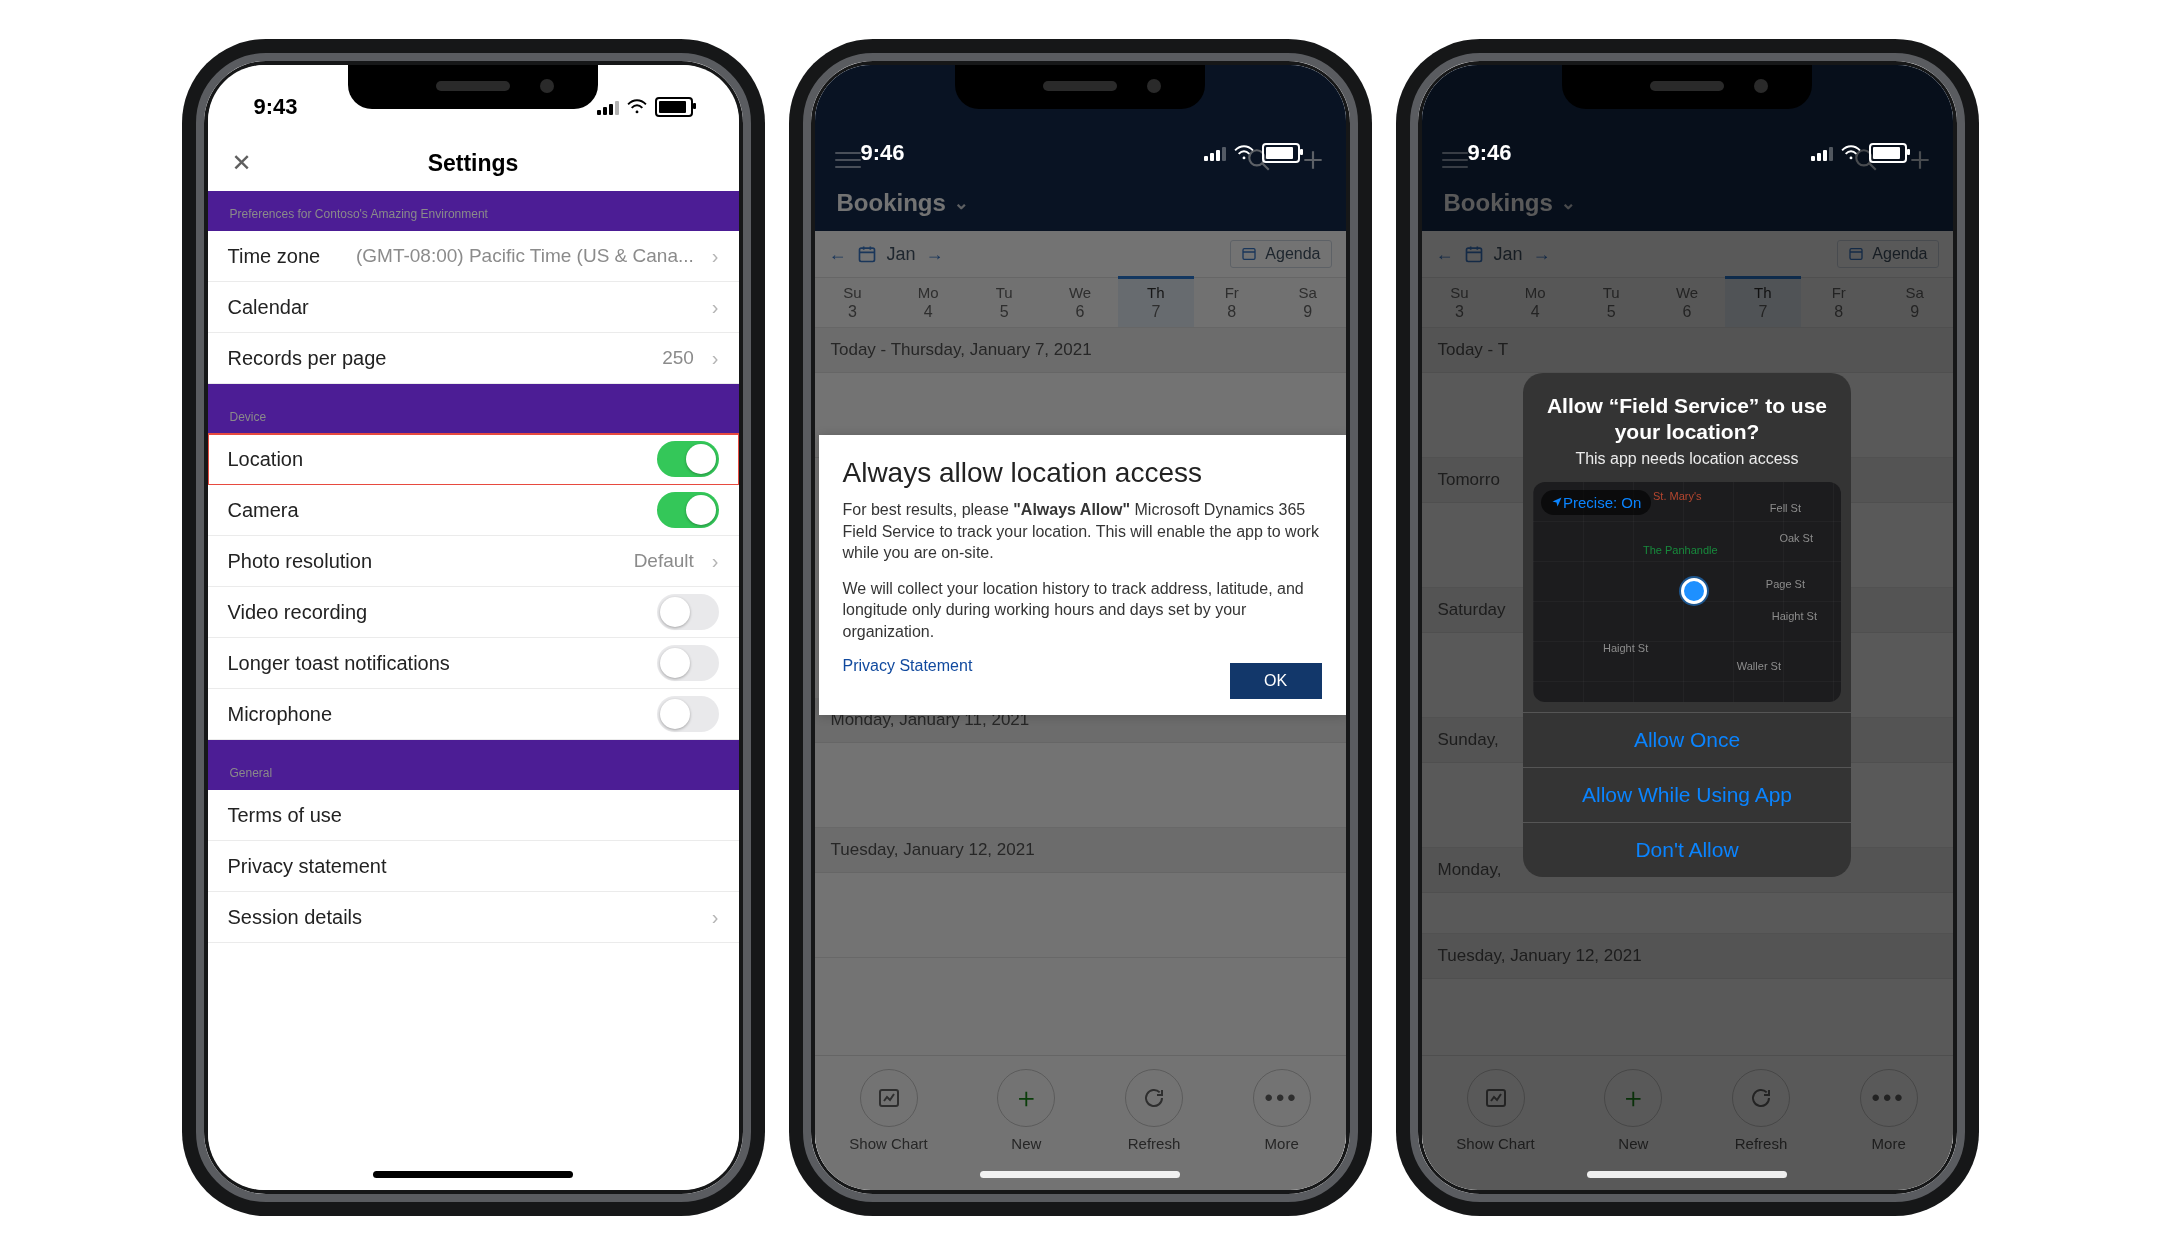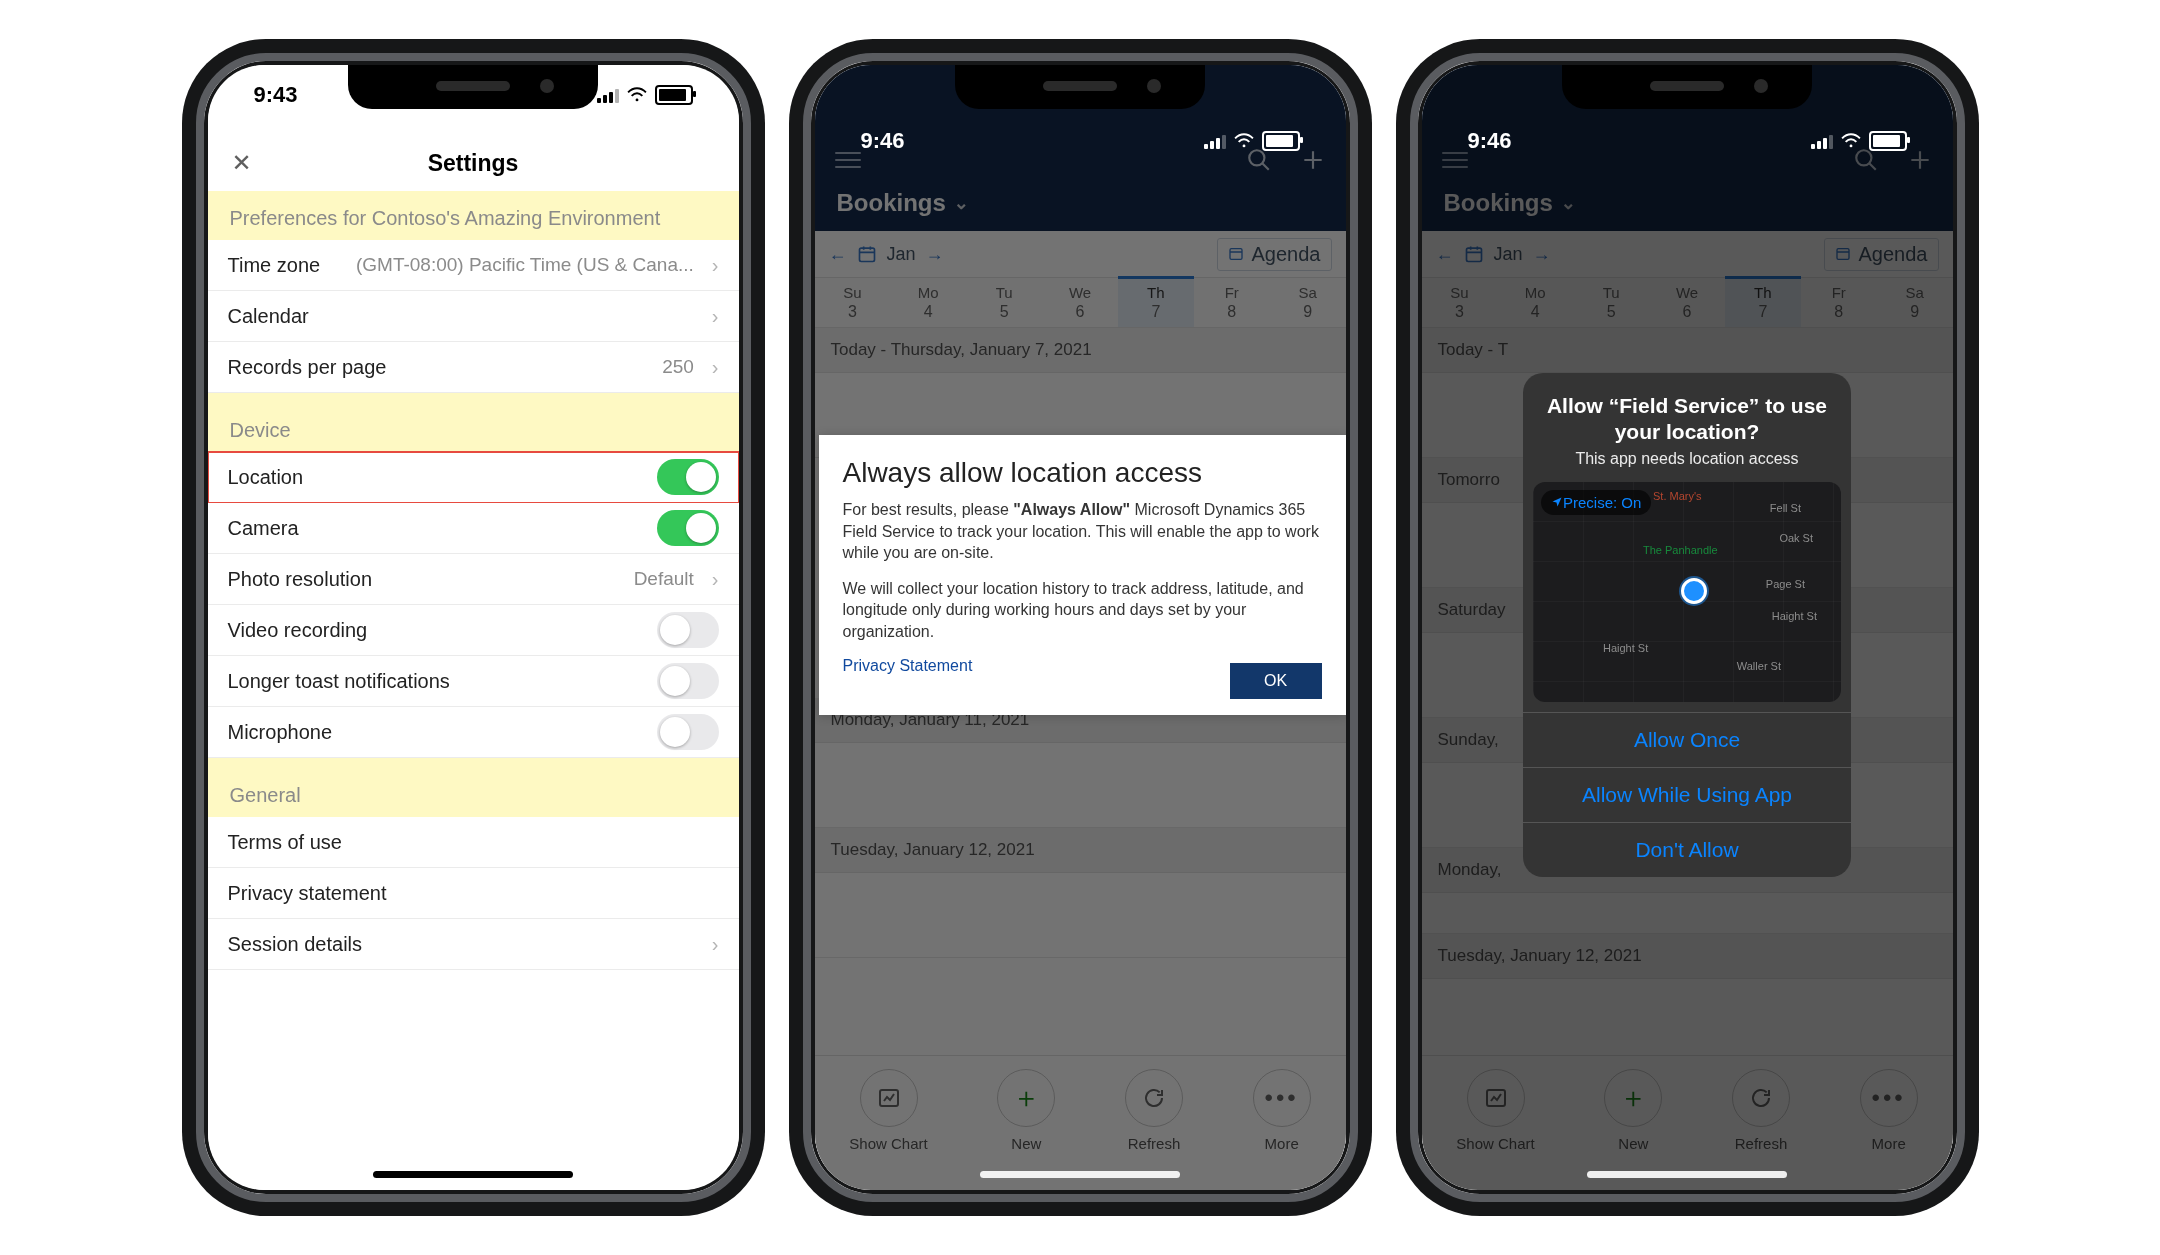--- a/index.html
+++ b/index.html
@@ -35,21 +35,21 @@
   .notch::before{
     content:""; position:absolute; left:50%; top:16px; transform:translateX(-50%);
     width:74px; height:10px; border-radius:6px; background:#2a2a2a;
   }
   .notch::after{
     content:""; position:absolute; right:44px; top:14px;
     width:14px; height:14px; border-radius:50%; background:#2a2a2a;
   }
   
   .statusbar{
-    position:absolute; top:0; left:0; right:0; height:60px;
+    position:absolute; top:12px; left:0; right:0; height:60px;
     display:flex; justify-content:space-between; align-items:center;
     padding:0 46px; z-index:20;
     font-weight:700; font-size:22px;
   }
   .statusbar.light{ color:#000; }
   .statusbar.dark { color:#fff;margin-top:46px; }
   .status-icons{ display:flex; align-items:center; gap:7px; }
   .sig-bars{ display:flex; align-items:flex-end; gap:2px; height:15px;}
   .sig-bars span{ width:4px; background:currentColor; border-radius:1px;}
   .sig-bars span:nth-child(1){height:5px;}
@@ -74,21 +74,21 @@
   .p1-screen{ background:#fff;}
   .p1-top{
     margin-top:70px; height:56px;
     display:flex; align-items:center; justify-content:center; position:relative; background:#fff;
   }
   .p1-top .close{
     position:absolute; left:24px; font-size:24px; color:#5f5f5f;
   }
   .p1-top .title{ font-size:23px; font-weight:600;}
   .section-head{
-    background:#fef9c3; padding:16px 22px 10px; font-size:20px; color:#8a8a8a;
+    background:#4c1d95; padding:16px 22px 10px; font-size:12px; color:#8a8a8a;
   }
   .section-head.tall{ padding-top:26px;}
   .row{
     background:#fff; height:50px; display:flex; align-items:center;
     padding:0 20px; border-bottom:1px solid #ebebeb; font-size:20px; color:#222;
     position:relative;
   }
   .row .val{ margin-left:auto; color:#8b8b8b; font-size:19px;}
   .row .chev{ margin-left:10px; color:#b4b4b4; font-size:20px;}
   .row .end{ margin-left:auto; display:flex; align-items:center; gap:8px;}
@@ -106,21 +106,21 @@
   .hamb{ display:flex; flex-direction:column; gap:5px;}
   .hamb span{ width:26px; height:2px; background:#a2b0c5; border-radius:1px;}
   .hdr-icons{ display:flex; gap:28px;}
   .hdr-icons svg{ stroke:#cdd6e3;}
   .app-row2{ padding:4px 22px 14px; font-size:24px; font-weight:600; display:flex; align-items:center; gap:8px;}
   .app-row2 .chev{ font-size:18px; opacity:.8;}
   .calbar{
     background:#fff; height:46px; display:flex; align-items:center;
     padding:0 14px; border-bottom:1px solid #e2e2e2; color:#456; font-size:18px;
   }
-  .calbar .agenda{ margin-left:auto; display:flex; align-items:center; gap:8px; color:#456; border:1px solid #cfd8e3; padding:4px 10px; border-radius:3px; font-size:20px;}
+  .calbar .agenda{ margin-left:auto; display:flex; align-items:center; gap:8px; color:#456; border:1px solid #cfd8e3; padding:4px 10px; border-radius:3px; font-size:16px;}
   .calbar .nav{ display:flex; align-items:center; gap:10px;}
   .weekrow{ display:flex; background:#fafafa; border-bottom:1px solid #e2e2e2;}
   .day{ flex:1; text-align:center; padding:6px 0; font-size:15px; color:#666;}
   .day .n{ display:block; font-size:16px; color:#666; margin-top:2px;}
   .day.sel{ background:#e4edf7; position:relative; color:#333;}
   .day.sel::before{content:""; position:absolute; top:-2px; left:0; right:0; height:3px; background:#2a7bd6;}
   .today{ background:#f0f0f0; color:#555; font-size:17px; padding:12px 16px; border-bottom:1px solid #e2e2e2;}
   .agenda-item{ height:84px; border-bottom:1px solid #e7e7e7; background:#fff;}
   .agenda-head{ background:#f0f0f0; color:#555; font-size:17px; padding:12px 16px; border-bottom:1px solid #e2e2e2;}
   .bottombar{

